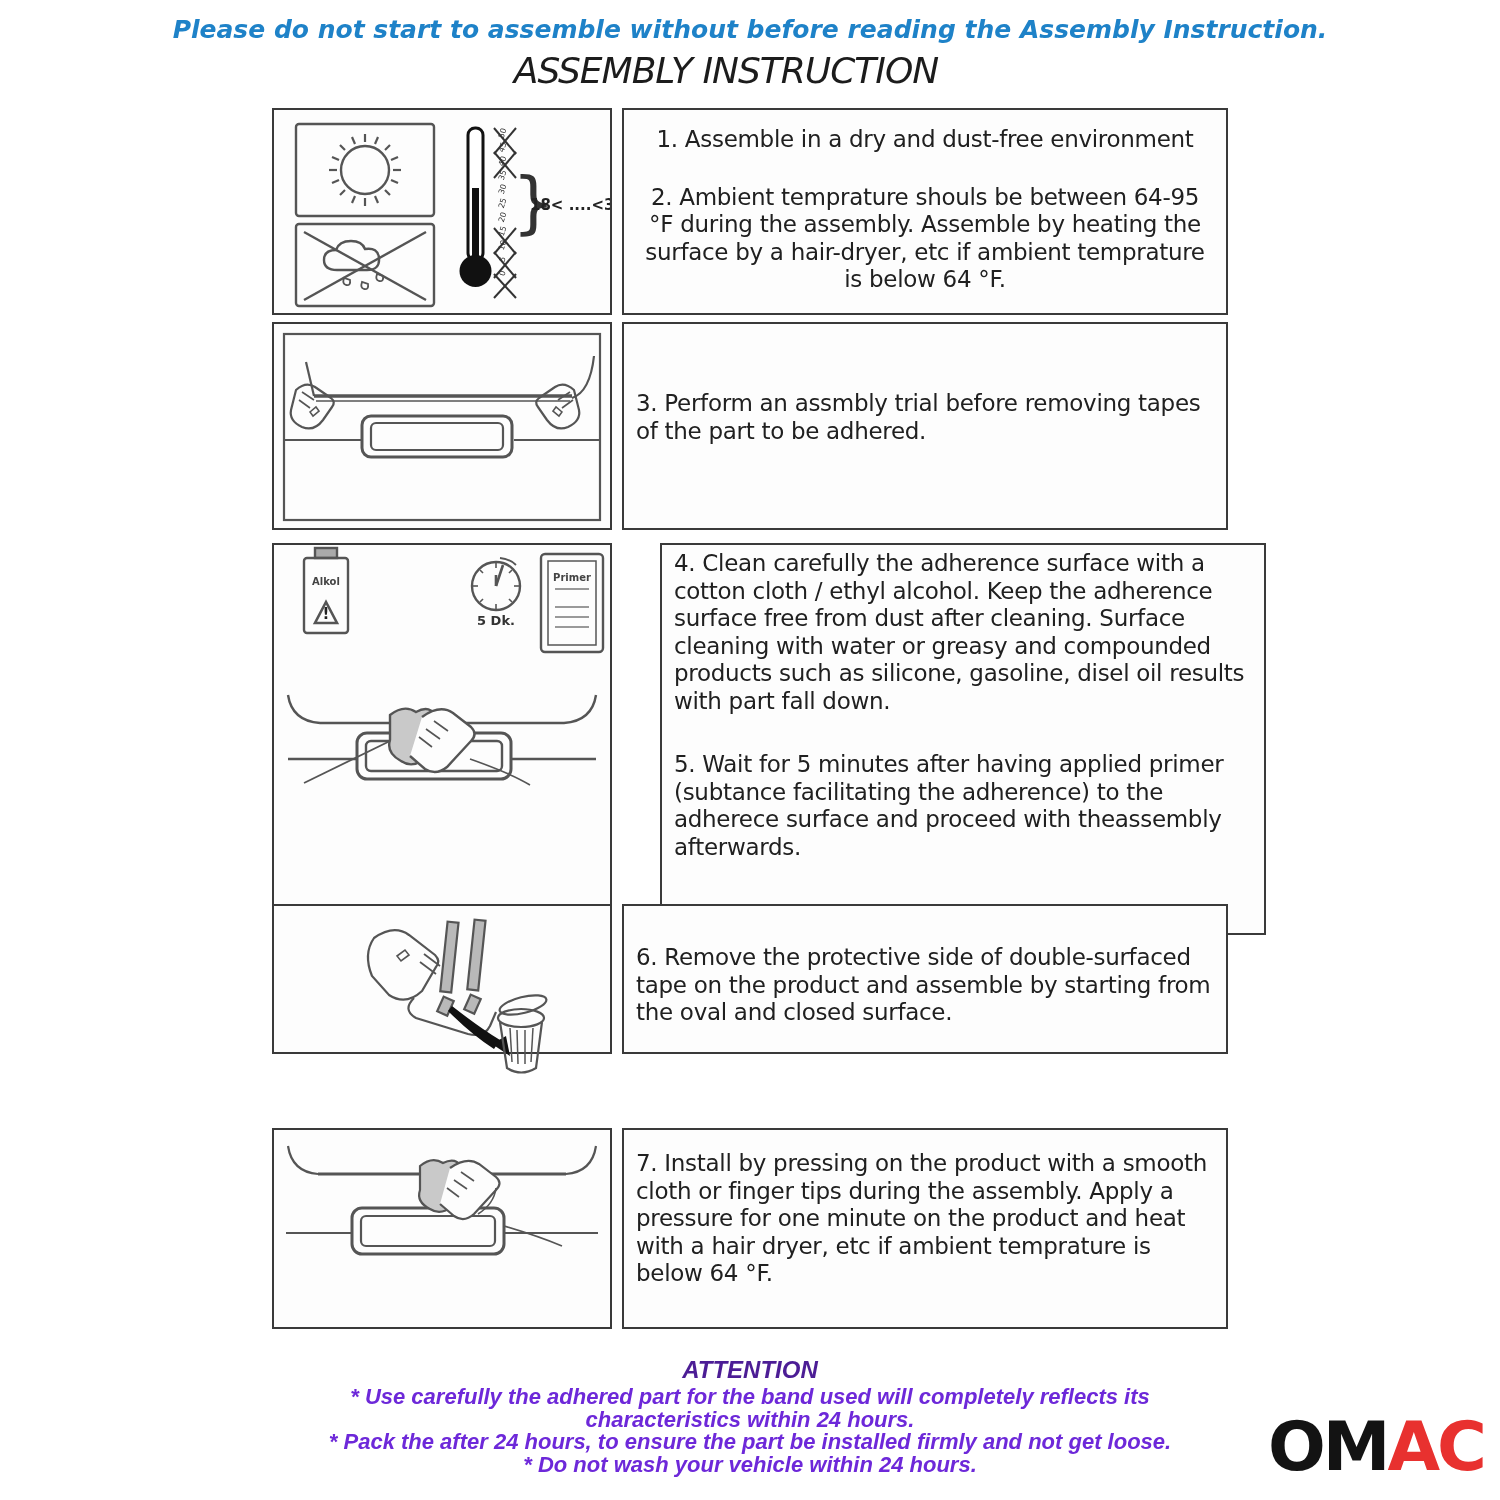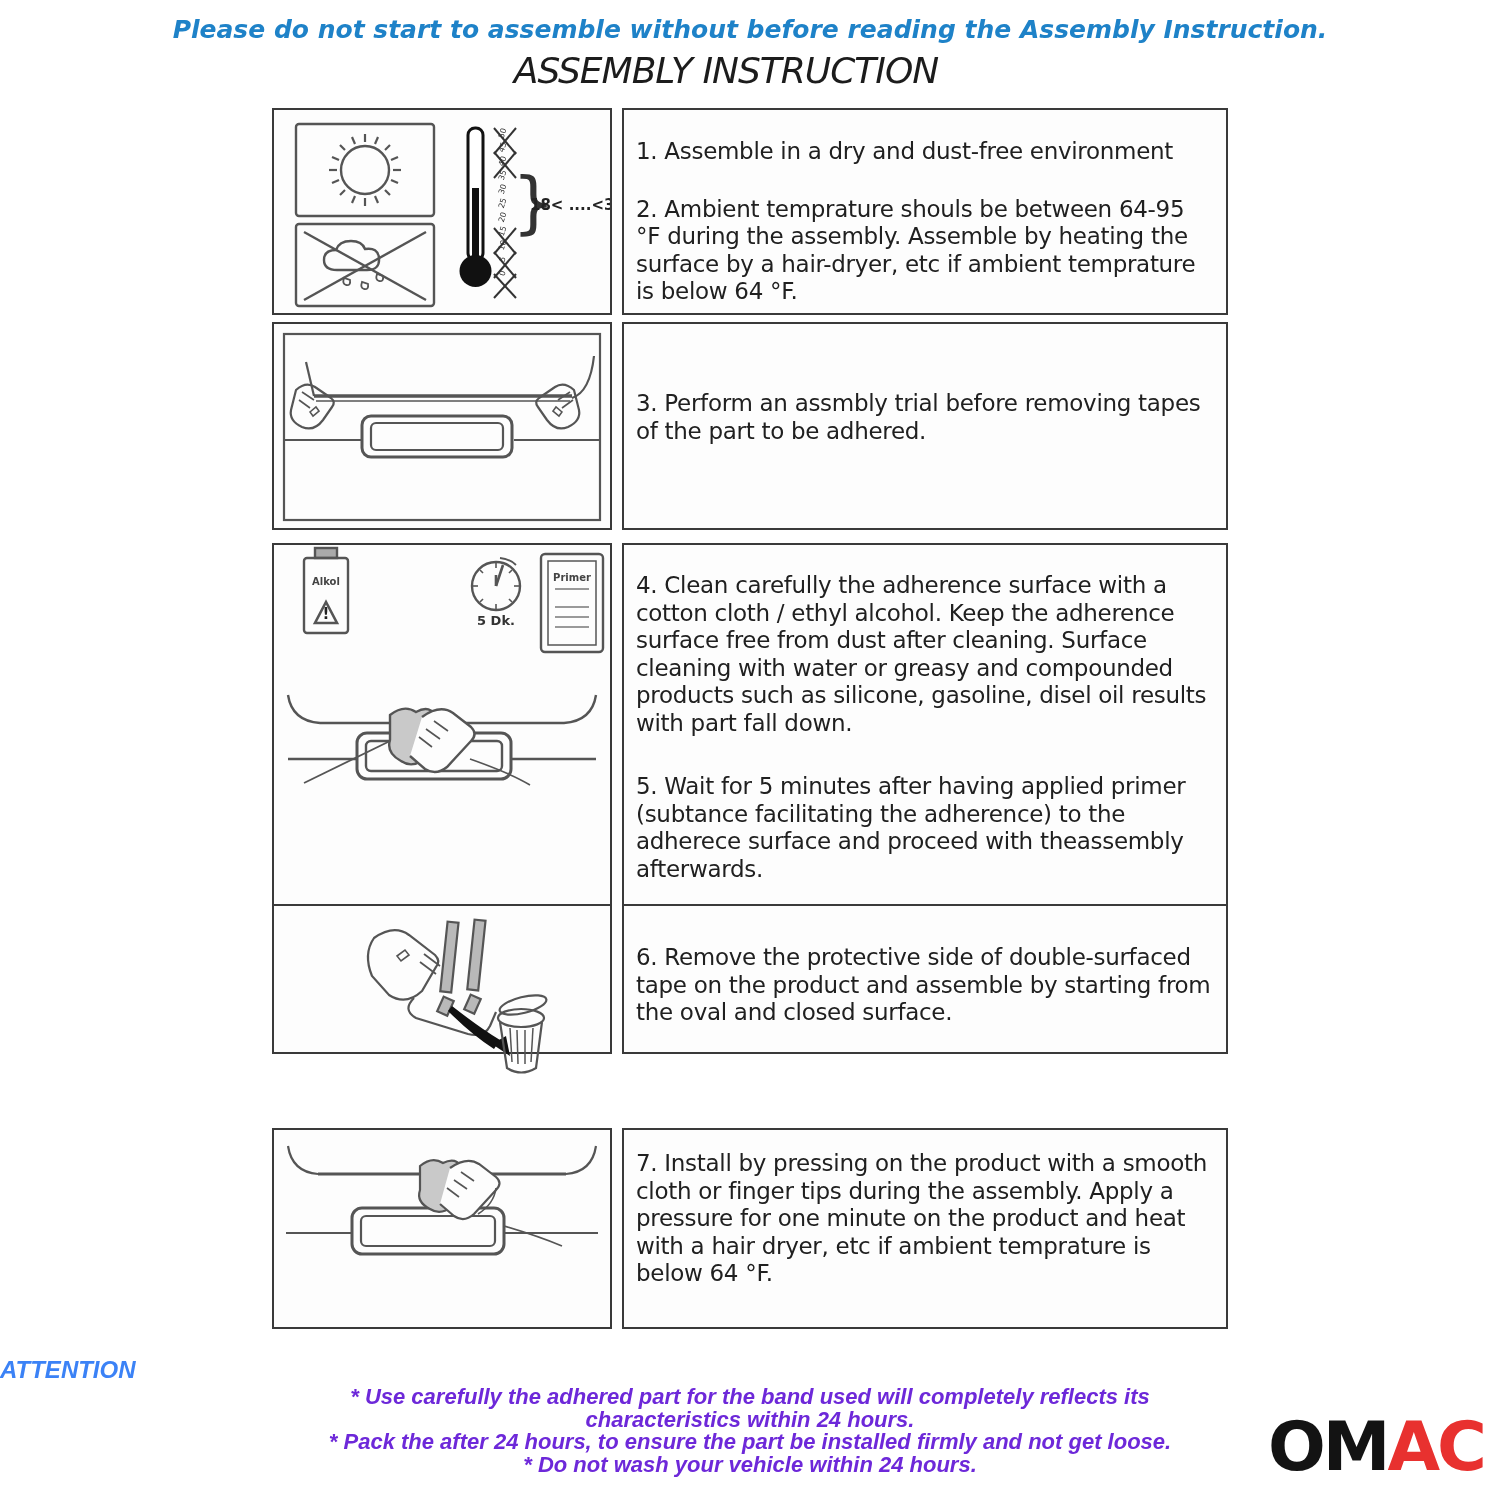--- a/index.html
+++ b/index.html
@@ -9,27 +9,27 @@
            color:#1e82c8;font-weight:bold;font-style:italic;font-size:25px;}
   .title{position:absolute;top:50px;left:0;width:100%;text-align:center;
          font-style:italic;font-size:36px;letter-spacing:-1px;color:#1c1c1c;
          transform:translateX(-24px);}
   .row{position:absolute;left:272px;width:956px;}
   .img-box,.text-box{position:absolute;top:0;bottom:0;border:2px solid #3a3a3a;
          background:#fdfdfd;box-sizing:border-box;}
   .img-box{left:0;width:340px;}
   .text-box{left:350px;width:606px;padding:0 12px 0 12px;}
   .text-box p{margin:0;font-size:23px;line-height:27.5px;letter-spacing:-0.3px;color:#202020;}
-  .r1 .text-box{padding-top:28px;}  .r1 p + p{margin-top:30px;}
+  .r1 .text-box{padding-top:16px;text-align:center;}  .r1 p + p{margin-top:30px;}
   .r2 .text-box{padding-top:66px;}
-  .r3 .text-box{padding-top:27px;}  .r3 p + p{margin-top:36px;}
+  .r3 .text-box{padding-top:5px;margin-left:38px;}  .r3 p + p{margin-top:36px;}
   .r4 .text-box{padding-top:38px;}
   .r5 .text-box{padding-top:20px;}
-  .attention-title{position:absolute;top:1356px;left:0;width:100%;text-align:left;
-        color:#3b82f6;font-weight:bold;font-style:italic;font-size:24px;
+  .attention-title{position:absolute;top:1356px;left:0;width:100%;text-align:center;
+        color:#4c1d95;font-weight:bold;font-style:italic;font-size:24px;
         font-family:"Liberation Sans",sans-serif;}
   .notes{position:absolute;top:1386px;left:0;width:100%;text-align:center;
         font-family:"Liberation Sans",sans-serif;font-style:italic;font-weight:bold;
         font-size:22px;line-height:22.5px;color:#6d28d9;}
   .notes .note{margin:0 auto;}
   .notes .note-wide{max-width:830px;}
   .logo{position:absolute;right:16px;bottom:14px;font-family:"DejaVu Sans",sans-serif;
         font-weight:bold;font-size:68px;line-height:78px;letter-spacing:-3px;}
   .logo .lb{color:#131313;} .logo .lr{color:#e8312f;}
   svg{display:block;}

